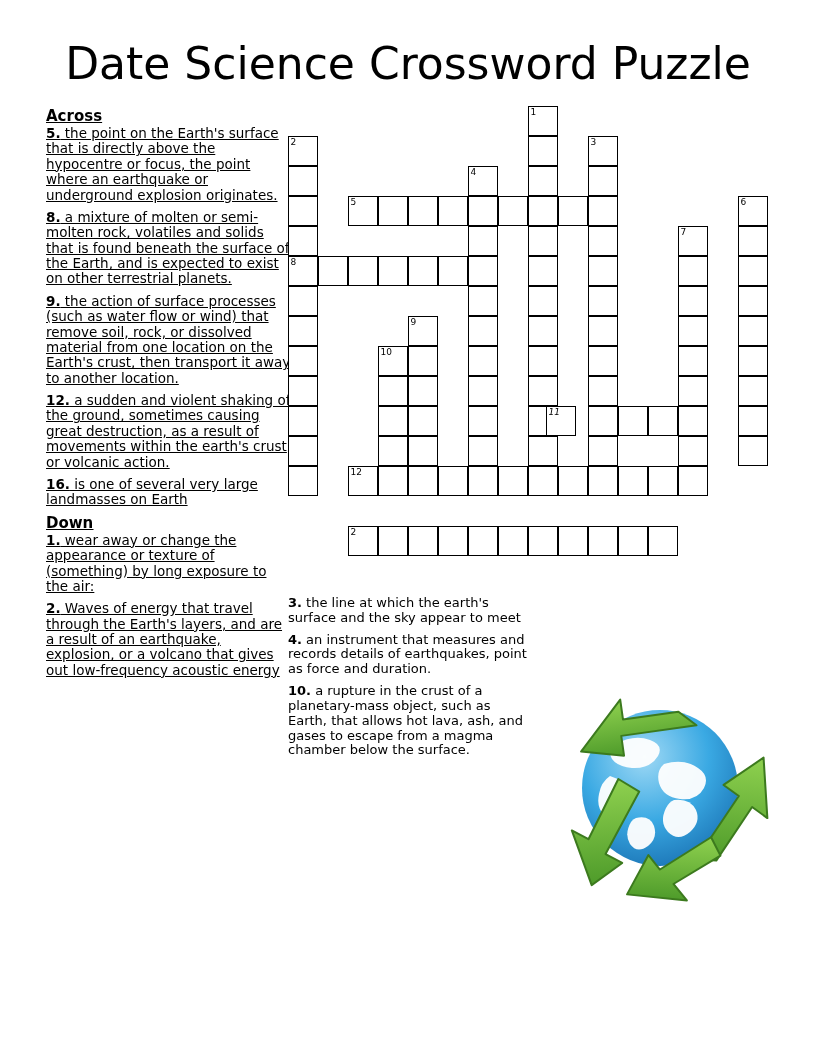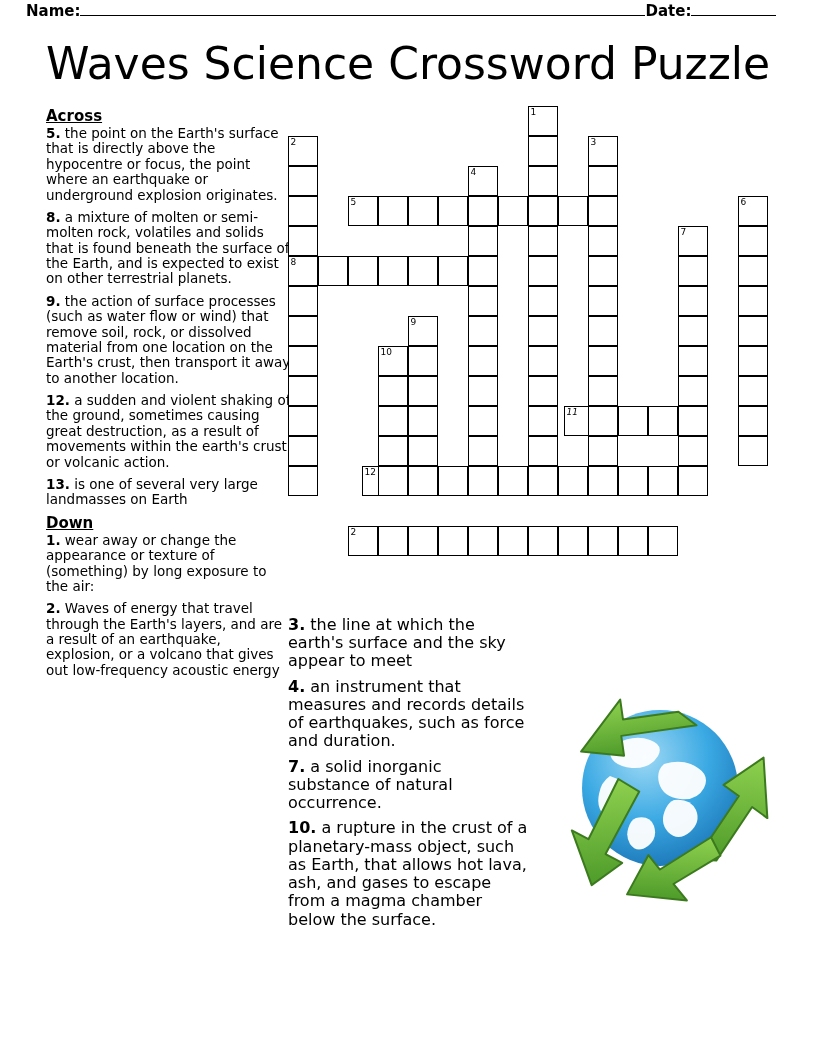--- a/index.html
+++ b/index.html
@@ -58,29 +58,29 @@
   }
 
   
   .clues-left {
     position: absolute;
     left: 46px;
     top: 108px;
     width: 246px;
     font-size: 13.5px;
     line-height: 1.14;
+    text-decoration: underline;
   }
   .clues-mid {
     position: absolute;
     left: 288px;
     top: 596px;
     width: 240px;
-    font-size: 16px;
+    font-size: 13px;
     line-height: 1.14;
-    margin-top: 20px;
   }
   .section-head {
     font-weight: bold;
     text-decoration: underline;
     font-size: 15px;
     margin-bottom: 1px;
   }
   .clue {
     margin-bottom: 7px;
   }
@@ -120,67 +120,58 @@
     top: 648px;
     width: 272px;
     height: 272px;
   }
 </style>
 </head>
 <body>
 
 <div class="page">
 
-  <div class="header-row">
-    <span>Name:</span>
-    <span class="name-line"></span>
-    <span>Date:</span>
-    <span class="date-line"></span>
-  </div>
-
-  <div class="title">Waves Science Crossword Puzzle</div>
+
+  <div class="title">Date Science Crossword Puzzle</div>
 
   <div class="clues-left">
     <div class="section-head">Across</div>
 
     <div class="clue">
       <span class="num">5.</span><span> the point on the Earth's surface that is directly above the hypocentre or focus, the point where an earthquake or underground explosion originates.</span>
     </div>
     <div class="clue">
       <span class="num">8.</span><span> a mixture of molten or semi-molten rock, volatiles and solids that is found beneath the surface of the Earth, and is expected to exist on other terrestrial planets.</span>
     </div>
     <div class="clue">
       <span class="num">9.</span><span> the action of surface processes (such as water flow or wind) that remove soil, rock, or dissolved material from one location on the Earth's crust, then transport it away to another location.</span>
     </div>
     <div class="clue">
       <span class="num">12.</span><span> a sudden and violent shaking of the ground, sometimes causing great destruction, as a result of movements within the earth's crust or volcanic action.</span>
     </div>
     <div class="clue">
-      <span class="num">13.</span><span> is one of several very large landmasses on Earth</span>
+      <span class="num">16.</span><span> is one of several very large landmasses on Earth</span>
     </div>
 
     <div class="section-head">Down</div>
 
     <div class="clue">
       <span class="num">1.</span><span> wear away or change the appearance or texture of (something) by long exposure to the air:</span>
     </div>
     <div class="clue">
       <span class="num">2.</span><span> Waves of energy that travel through the Earth's layers, and are a result of an earthquake, explosion, or a volcano that gives out low-frequency acoustic energy</span>
     </div>
   </div>
 
   <div class="clues-mid">
     <div class="clue">
       <span class="num">3.</span><span> the line at which the earth's surface and the sky appear to meet</span>
     </div>
     <div class="clue">
-      <span class="num">4.</span><span> an instrument that measures and records details of earthquakes, such as force and duration.</span>
-    </div>
-    <div class="clue">
-      <span class="num">7.</span><span> a solid inorganic substance of natural occurrence.</span>
+      <span class="num">4.</span><span> an instrument that measures and records details of earthquakes, point as force and duration.</span>
     </div>
     <div class="clue">
       <span class="num">10.</span><span> a rupture in the crust of a planetary-mass object, such as Earth, that allows hot lava, ash, and gases to escape from a magma chamber below the surface.</span>
     </div>
   </div>
 
   <div class="grid" id="crossword-grid">
       <div class="cell" style="left: 240px; top: 0px;">
         <span class="cnum">1</span>
       </div>
@@ -264,38 +255,38 @@
       <div class="cell" style="left: 180px; top: 270px;"></div>
       <div class="cell" style="left: 240px; top: 270px;"></div>
       <div class="cell" style="left: 300px; top: 270px;"></div>
       <div class="cell" style="left: 390px; top: 270px;"></div>
       <div class="cell" style="left: 450px; top: 270px;"></div>
       <div class="cell" style="left: 0px; top: 300px;"></div>
       <div class="cell" style="left: 90px; top: 300px;"></div>
       <div class="cell" style="left: 120px; top: 300px;"></div>
       <div class="cell" style="left: 180px; top: 300px;"></div>
       <div class="cell" style="left: 240px; top: 300px;"></div>
-      <div class="cell" style="left: 276px; top: 300px; font-style: italic;">
+      <div class="cell" style="left: 258px; top: 300px; font-style: italic;">
         <span class="cnum">11</span>
       </div>
       <div class="cell" style="left: 300px; top: 300px;"></div>
       <div class="cell" style="left: 330px; top: 300px;"></div>
       <div class="cell" style="left: 360px; top: 300px;"></div>
       <div class="cell" style="left: 390px; top: 300px;"></div>
       <div class="cell" style="left: 450px; top: 300px;"></div>
       <div class="cell" style="left: 0px; top: 330px;"></div>
       <div class="cell" style="left: 90px; top: 330px;"></div>
       <div class="cell" style="left: 120px; top: 330px;"></div>
       <div class="cell" style="left: 180px; top: 330px;"></div>
       <div class="cell" style="left: 240px; top: 330px;"></div>
       <div class="cell" style="left: 300px; top: 330px;"></div>
       <div class="cell" style="left: 390px; top: 330px;"></div>
       <div class="cell" style="left: 450px; top: 330px;"></div>
       <div class="cell" style="left: 0px; top: 360px;"></div>
-      <div class="cell" style="left: 60px; top: 360px; margin-left: 14px;">
+      <div class="cell" style="left: 60px; top: 360px;">
         <span class="cnum">12</span>
       </div>
       <div class="cell" style="left: 90px; top: 360px;"></div>
       <div class="cell" style="left: 120px; top: 360px;"></div>
       <div class="cell" style="left: 150px; top: 360px;"></div>
       <div class="cell" style="left: 180px; top: 360px;"></div>
       <div class="cell" style="left: 210px; top: 360px;"></div>
       <div class="cell" style="left: 240px; top: 360px;"></div>
       <div class="cell" style="left: 270px; top: 360px;"></div>
       <div class="cell" style="left: 300px; top: 360px;"></div>

